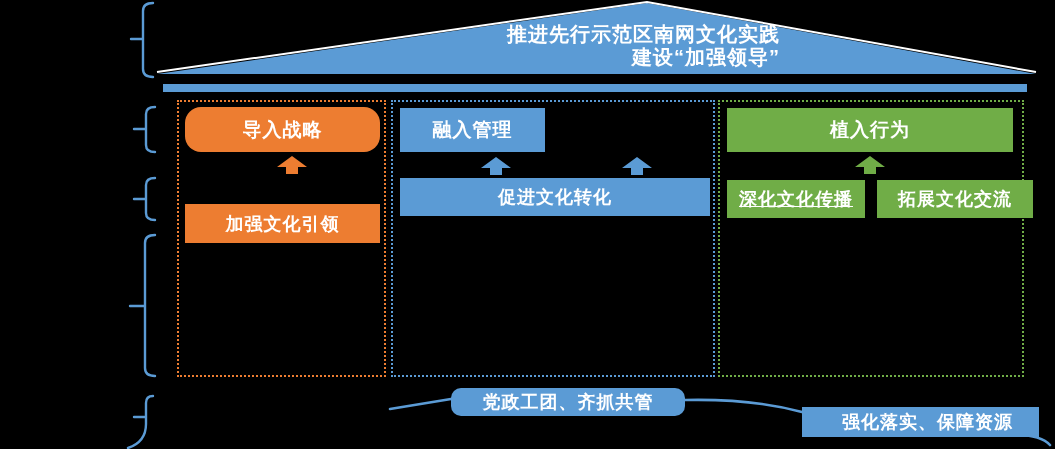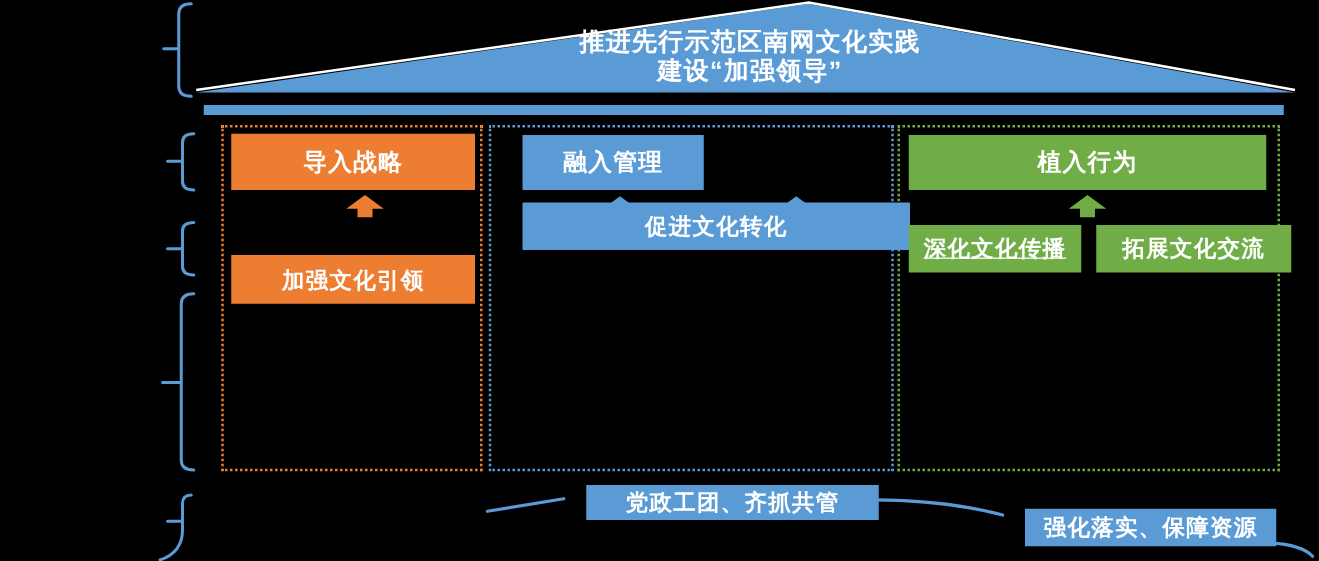--- a/index.html
+++ b/index.html
@@ -7,40 +7,40 @@
     position:relative;
     width:1055px;height:449px;
     background:var(--background,#000);
     overflow:hidden;
     font-family:"Liberation Sans","DejaVu Sans",sans-serif;
     color:var(--text,#fff);
   }
   .bg-svg{position:absolute;left:0;top:0;z-index:0;}
   .roof-text{
     position:absolute;left:420px;top:23px;width:360px;z-index:1;
-    text-align:center;font-size:20px;font-weight:bold;line-height:23px;
+    text-align:right;font-size:20px;font-weight:bold;line-height:23px;
     color:var(--text,#fff);letter-spacing:1px;
   }
   .top-bar{
     position:absolute;left:163px;top:84px;width:864px;height:8px;
     background:var(--accent-blue,#5B9BD5);z-index:1;
   }
   .col{
     position:absolute;top:100px;height:277px;box-sizing:border-box;z-index:1;
     border:2px dotted transparent;background:transparent;
   }
   .col-orange{border-color:var(--accent-orange,#ED7D31);}
   .col-blue{border-color:var(--accent-blue,#5B9BD5);}
   .col-green{border-color:var(--accent-green,#70AD47);}
   .box{
     position:absolute;z-index:2;display:flex;align-items:center;justify-content:center;
     font-weight:bold;color:var(--text,#fff);text-align:center;letter-spacing:1px;
   }
   .fill-orange{background:var(--accent-orange,#ED7D31);}
-  .fill-blue{background:var(--accent-blue,#5B9BD5);margin-left:18px;}
+  .fill-blue{background:var(--accent-blue,#5B9BD5);}
   .fill-green{background:var(--accent-green,#70AD47);text-align:right;}
   .row1{font-size:19px;}
   .row2{font-size:18px;}
   .footer-box{font-size:18px;z-index:3;}
   .arrow{position:absolute;z-index:2;}
 </style>
 </head>
 <body>
 
 <div class="canvas" style="--accent-blue: #5B9BD5; --accent-orange: #ED7D31; --accent-green: #70AD47; --background: #000000; --text: #FFFFFF;">
@@ -69,38 +69,38 @@
     <div>推进先行示范区南网文化实践</div>
     <div>建设“加强领导”</div>
   </div>
 
   <div class="top-bar"></div>
 
   <div class="col col-orange" style="left:177px;width:209px;"></div>
   <div class="col col-blue" style="left:391px;width:324px;"></div>
   <div class="col col-green" style="left:718px;width:306px;"></div>
 
-  <div class="box row1 fill-orange" style="left:185px;top:107px;width:195px;height:45px;">导入战略</div>
+  <div class="box row1 fill-orange" style="left:185px;top:107px;width:195px;height:45px;border-radius:16px;">导入战略</div>
   <div class="box row1 fill-blue" style="left:400px;top:108px;width:145px;height:44px;">融入管理</div>
   <div class="box row1 fill-green" style="left:727px;top:108px;width:286px;height:44px;">植入行为</div>
 
   <svg class="arrow" style="left:277px;top:156px;" width="30" height="18" viewBox="0 0 30 18">
     <polygon points="15,0 30,11 21,11 21,18 9,18 9,11 0,11" fill="#ED7D31"></polygon>
   </svg>
   <svg class="arrow" style="left:481px;top:157px;" width="30" height="18" viewBox="0 0 30 18">
     <polygon points="15,0 30,11 21,11 21,18 9,18 9,11 0,11" fill="#5B9BD5"></polygon>
   </svg>
   <svg class="arrow" style="left:622px;top:157px;" width="30" height="18" viewBox="0 0 30 18">
     <polygon points="15,0 30,11 21,11 21,18 9,18 9,11 0,11" fill="#5B9BD5"></polygon>
   </svg>
   <svg class="arrow" style="left:855px;top:156px;" width="30" height="18" viewBox="0 0 30 18">
     <polygon points="15,0 30,11 21,11 21,18 9,18 9,11 0,11" fill="#70AD47"></polygon>
   </svg>
 
   <div class="box row2 fill-orange" style="left:185px;top:178px;width:195px;height:39px;margin-top:26px;">加强文化引领</div>
-  <div class="box row2 fill-blue" style="left:400px;top:162px;width:310px;height:38px;">促进文化转化</div>
+  <div class="box row2 fill-blue" style="left:400px;top:178px;width:310px;height:38px;">促进文化转化</div>
   <div class="box row2 fill-green" style="left:727px;top:180px;width:138px;height:38px;text-decoration:underline;">深化文化传播</div>
   <div class="box row2 fill-green" style="left:877px;top:180px;width:156px;height:38px;">拓展文化交流</div>
 
-  <div class="box footer-box fill-blue" style="left:451px;top:388px;width:234px;height:28px;">党政工团、齐抓共管</div>
-  <div class="box footer-box fill-blue" style="left:802px;top:407px;width:201px;height:30px;">强化落实、保障资源</div>
+  <div class="box footer-box fill-blue" style="left:451px;top:388px;width:234px;height:28px;border-radius:10px;">党政工团、齐抓共管</div>
+  <div class="box footer-box fill-blue" style="left:802px;top:407px;width:223px;height:30px;padding-left:14px;">强化落实、保障资源</div>
 
 </div>
 
 </body></html>

